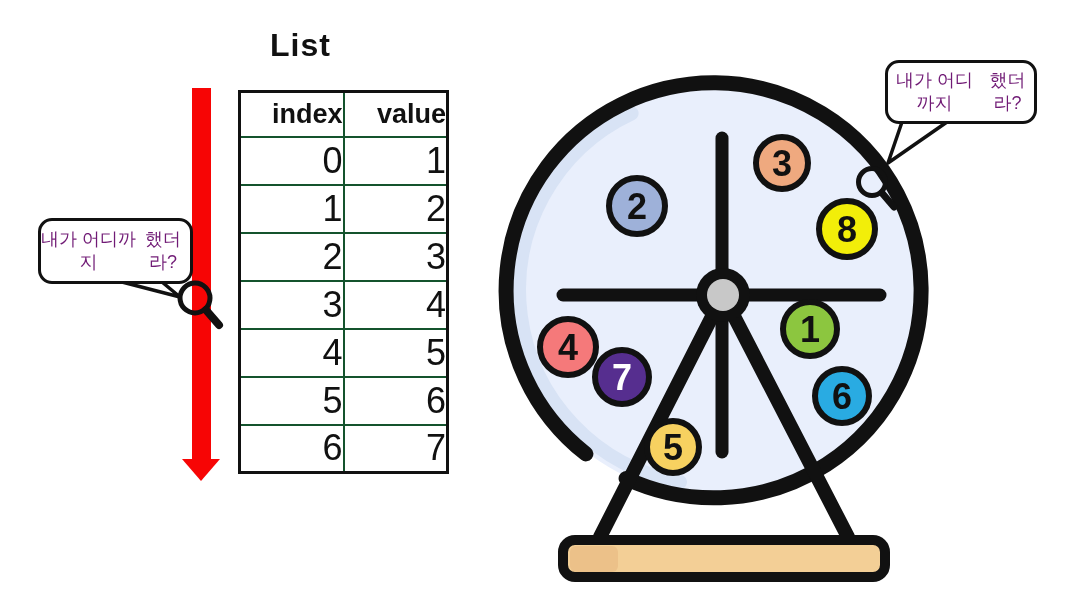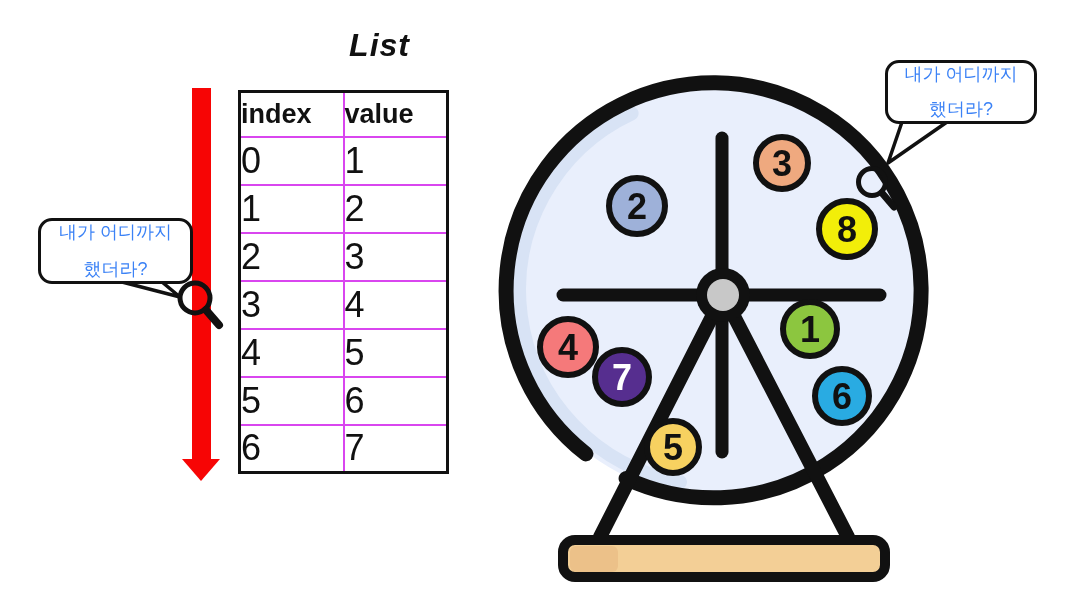--- a/index.html
+++ b/index.html
@@ -11,58 +11,57 @@
     background: #ffffff;
     overflow: hidden;
   }
   .gfx {
     position: absolute;
     inset: 0;
     z-index: 1;
   }
   .overlay { position: absolute; z-index: 2; }
   .section-title {
-    text-align: right;
+    text-align: left;
     font-size: 32px;
     font-weight: bold;
     color: #111;
     letter-spacing: 1px;
-    font-style: italic;
   }
   .title-list { left: 270px; top: 27px; width: 140px; }
   .title-set  { left: 652px; top: 13px; width: 140px; }
   .bubble {
     background: #ffffff;
     border: 3.5px solid #111;
     border-radius: 14px;
     display: flex;
-    flex-direction: column;
+    flex-direction: row;
     align-items: center;
     justify-content: space-between;
     font-size: 18px;
     line-height: 1.3;
-    color: #3b82f6;
+    color: #701a75;
     text-align: center;
   }
   .bubble-left  { left: 38px;  top: 218px; width: 155px; height: 66px; }
   .bubble-right { left: 885px; top: 60px;  width: 152px; height: 64px; }
   table.index-table {
     left: 238px; top: 90px;
     position: absolute; z-index: 2;
     border-collapse: collapse;
     table-layout: fixed;
     background: #fff;
     border: 3px solid #111;
     text-align: center;
     color: #111;
   }
   table.index-table th, table.index-table td {
-    border: 2px solid #d946ef;
+    border: 2px solid #14532d;
     vertical-align: middle;
-    text-align: left;
+    text-align: right;
     padding: 0;
   }
   table.index-table th {
     width: 104px; height: 45px;
     font-size: 27px; font-weight: bold;
   }
   table.index-table td {
     height: 48px;
     font-size: 36px; font-weight: normal;
   }

